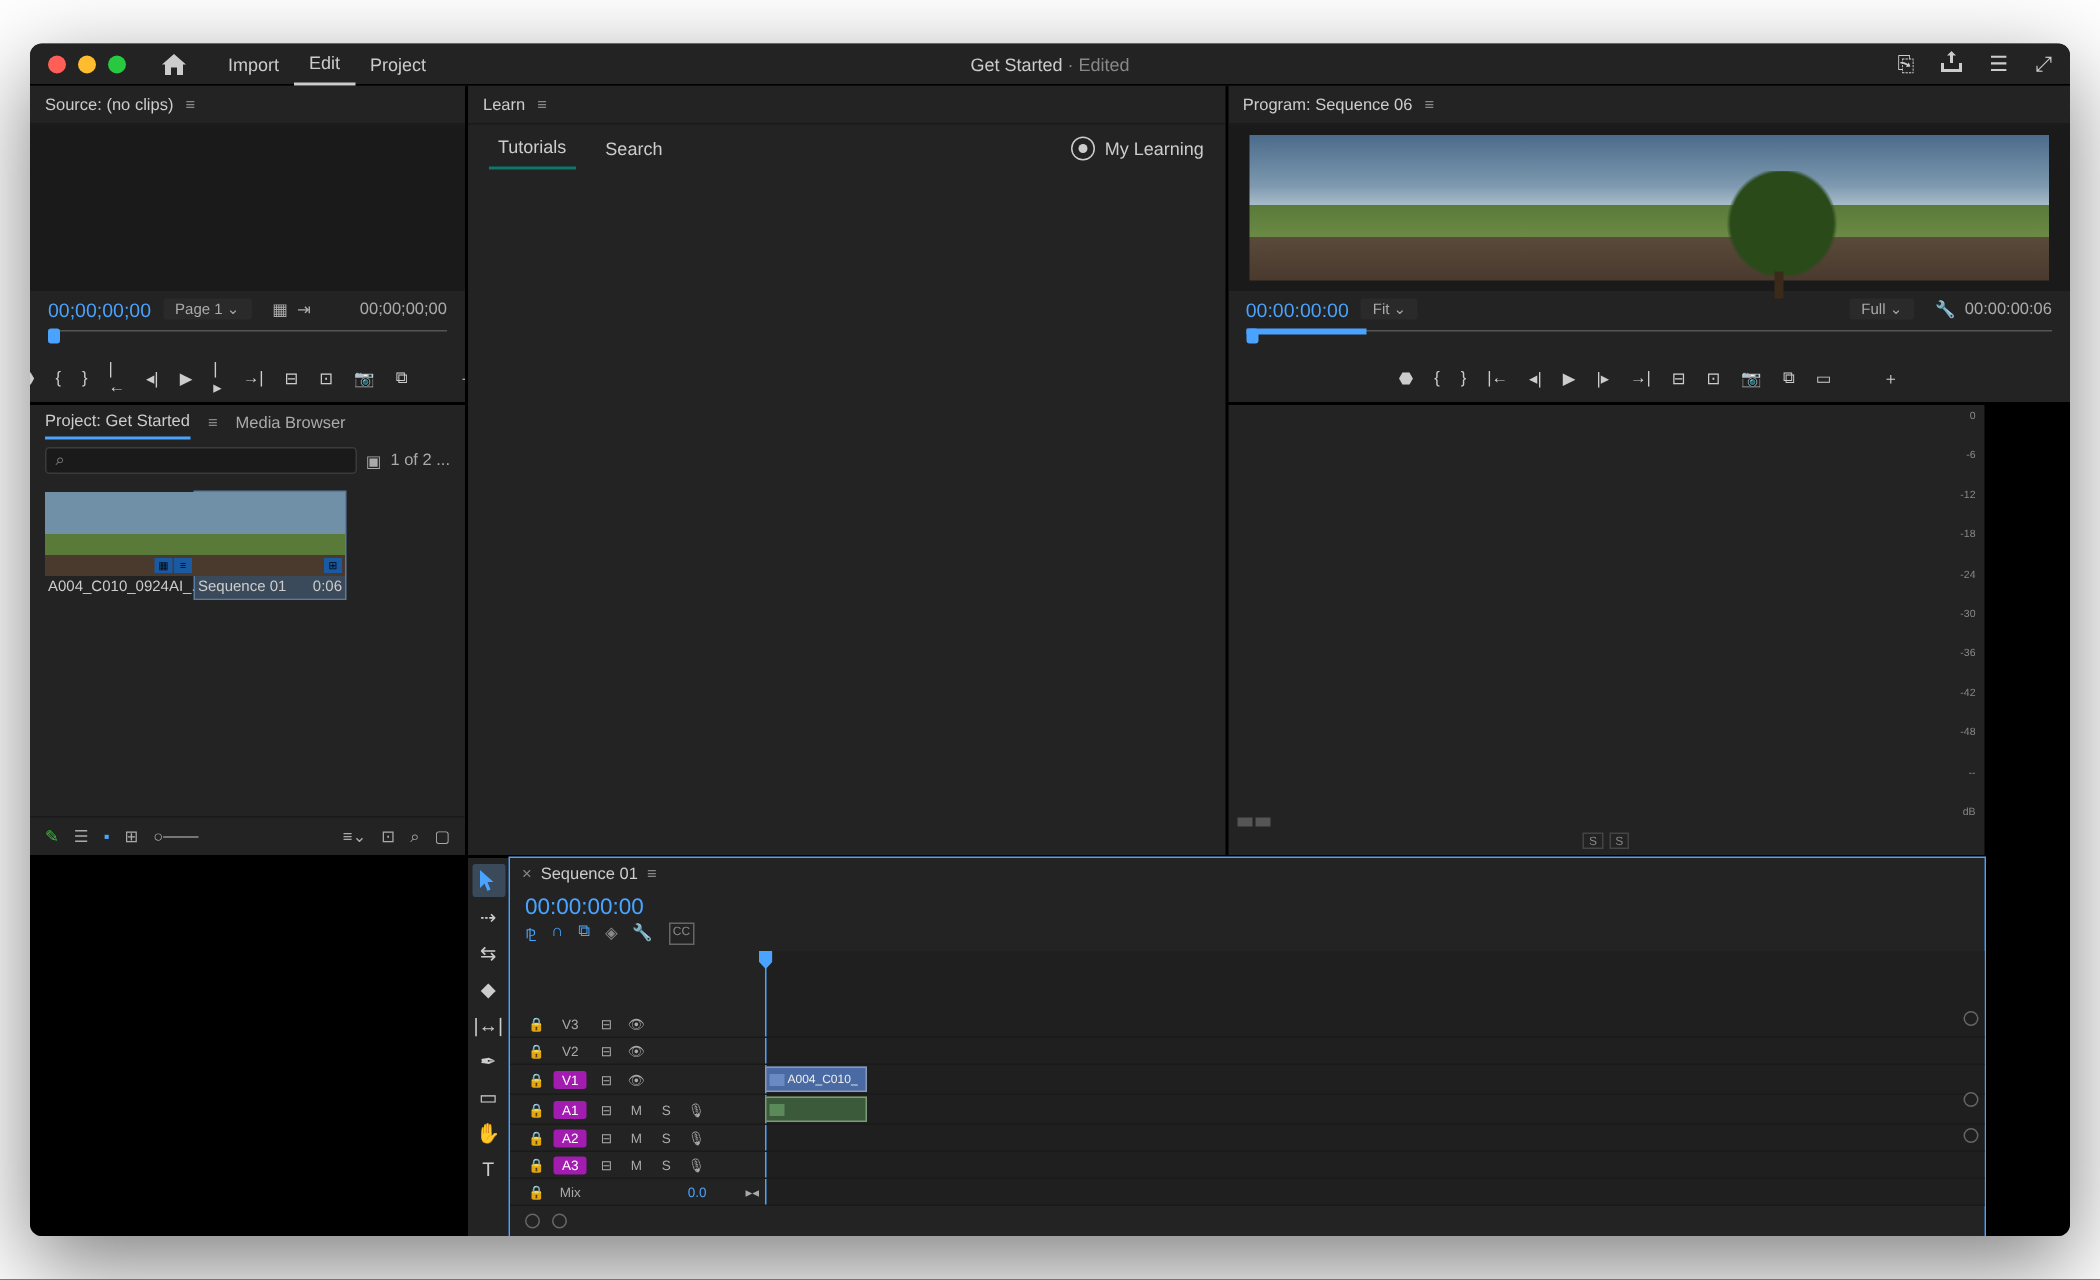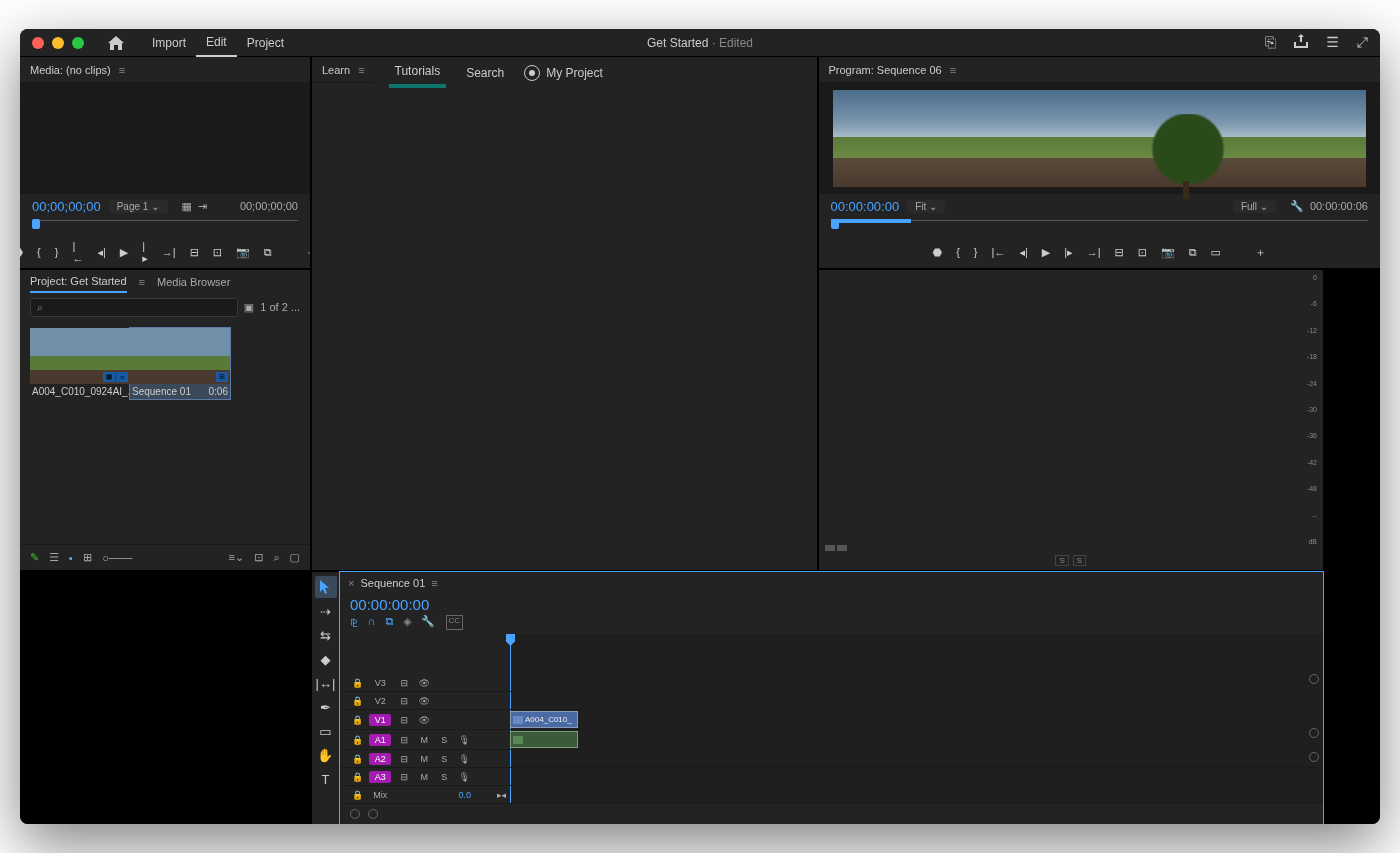--- a/index.html
+++ b/index.html
@@ -10,28 +10,28 @@
 .dot { width: 12px; height: 12px; border-radius: 50%; }
 .dot.r { background: #ff5f57; } .dot.y { background: #febc2e; } .dot.g { background: #28c840; }
 .home-ico { margin-left: 24px; margin-right: 18px; color: #ccc; cursor: pointer; }
 .wstab { color: #ccc; font-size: 12px; padding: 6px 10px; cursor: pointer; }
 .wstab.active { border-bottom: 2px solid #ccc; }
 .title-center { position: absolute; left: 50%; transform: translateX(-50%); color: #ccc; font-size: 12px; }
 .title-center .edited { color: #888; }
 .title-right { margin-left: auto; display: flex; gap: 18px; color: #ccc; }
 .title-right span { cursor: pointer; font-size: 14px; }
 .main { flex: 1; display: grid; grid-template-columns: 290px 1fr 1fr 55px; grid-template-rows: 1fr 300px; gap: 2px; background: #000; }
-.panel { background: #232323; display: flex; flex-direction: row; overflow: hidden; }
+.panel { background: #232323; display: flex; flex-direction: column; overflow: hidden; }
 .panel-tab { height: 26px; display: flex; align-items: center; padding: 0 10px; font-size: 11px; color: #ccc; gap: 8px; border-bottom: 1px solid #1a1a1a; }
 .burger { color: #888; cursor: pointer; }
 
 .learn-panel { grid-row: 1 / 3; }
 .learn-sub { height: 32px; display: flex; align-items: center; padding: 0 14px; font-size: 12px; }
 .learn-sub .ltab { padding: 6px 6px; margin-right: 14px; color: #ccc; cursor: pointer; }
-.learn-sub .ltab.active { border-bottom: 4px solid #0f766e; }
+.learn-sub .ltab.active { border-bottom: 2px solid #0f766e; }
 .learn-sub .mylearning { margin-left: auto; color: #ccc; display: flex; align-items: center; gap: 6px; cursor: pointer; }
 .avatar { width: 16px; height: 16px; border-radius: 50%; border: 1.5px solid #ccc; display: flex; align-items: center; justify-content: center; }
 .avatar::after { content:""; width:6px; height:6px; border-radius:50%; background:#ccc; }
 
 .monitor { display: flex; flex-direction: column; }
 .monitor-body { flex: 1; background: #1a1a1a; display: flex; align-items: center; justify-content: center; }
 .preview { width: 95%; height: 88%; background: linear-gradient(to bottom, #4a6b8a 0%, #7e99b0 35%, #a8bcc8 48%, #5a7a3a 48%, #6b8a45 70%, #5a4a3a 70%, #4a3a2e 100%); position: relative; }
 .tree { position: absolute; right: 25%; top: 25%; width: 90px; height: 70px; background: radial-gradient(circle, #2a4a1a 60%, transparent 65%); }
 .tree::after { content:""; position:absolute; bottom:-15px; left:45%; width:6px; height:18px; background:#3a2a1a; }
 .monitor-info { height: 24px; display: flex; align-items: center; padding: 0 12px; font-size: 11px; color: #aaa; }
@@ -147,28 +147,28 @@
     <div class="panel learn-panel">
       <div class="panel-tab">
         <span>Learn</span>
         <span class="burger">≡</span>
       </div>
       <div class="learn-sub">
         <span class="ltab active">Tutorials</span>
         <span class="ltab">Search</span>
         <span class="mylearning">
           <span class="avatar"></span>
-          <span>My Project</span>
+          <span>My Learning</span>
         </span>
       </div>
     </div>
 
     <div class="panel monitor">
       <div class="panel-tab">
-        <span>Media: (no clips)</span>
+        <span>Source: (no clips)</span>
         <span class="burger">≡</span>
       </div>
       <div class="monitor-body"></div>
       <div class="monitor-info">
         <span class="tc">00;00;00;00</span>
         <span class="fit-sel"><span>Page 1</span> ⌄</span>
         <span style="margin-left:6px; cursor:pointer">▦</span>
         <span style="margin-left:6px; cursor:pointer">⇥</span>
         <span style="margin-left:auto">00;00;00;00</span>
       </div>

